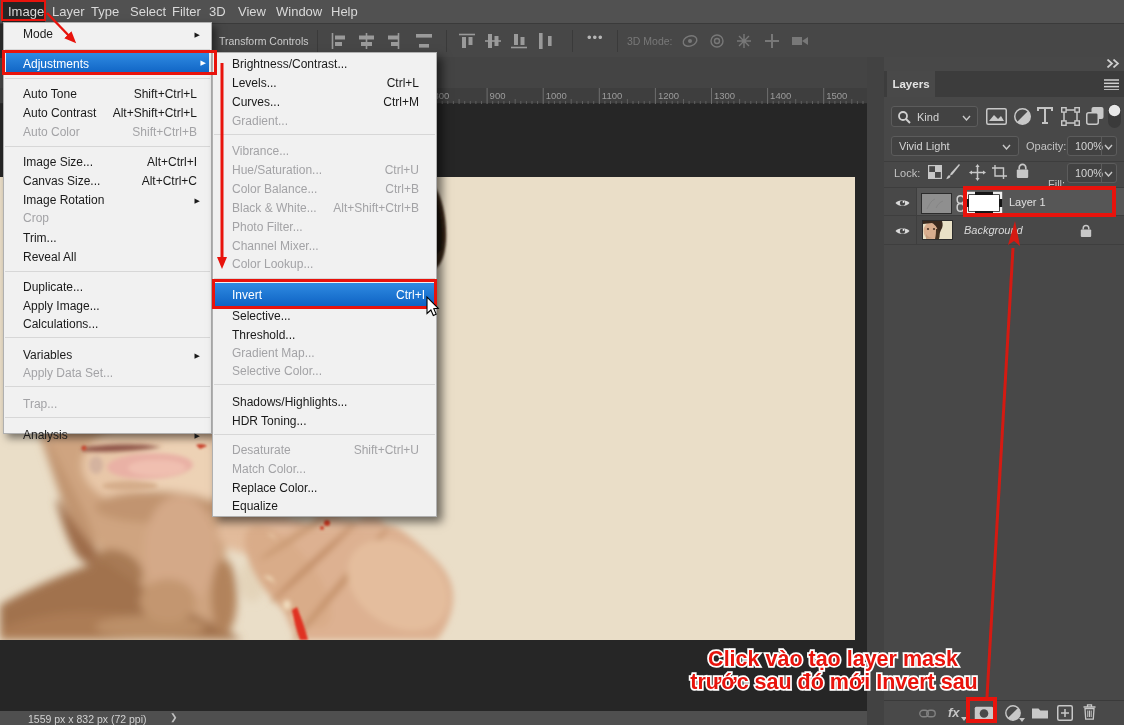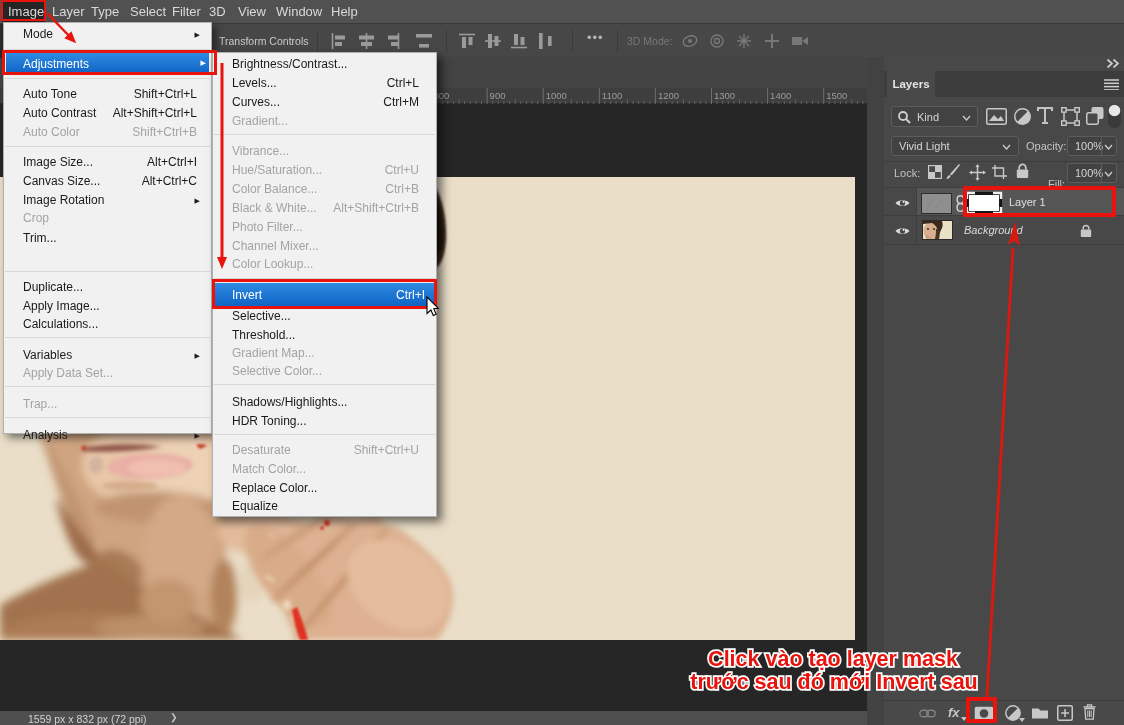--- a/index.html
+++ b/index.html
@@ -515,20 +515,21 @@
 <div class="msep" style="top:55px"></div>
 <div class="mi" style="top:62px;color:#1a1a1a">Auto Tone<span class="msh" style="color:#1a1a1a">Shift+Ctrl+L</span></div>
 <div class="mi" style="top:81px;color:#1a1a1a">Auto Contrast<span class="msh" style="color:#1a1a1a">Alt+Shift+Ctrl+L</span></div>
 <div class="mi" style="top:100px;color:#a3a3a6">Auto Color<span class="msh" style="color:#a3a3a6">Shift+Ctrl+B</span></div>
 <div class="msep" style="top:123px"></div>
 <div class="mi" style="top:130px;color:#1a1a1a">Image Size...<span class="msh" style="color:#1a1a1a">Alt+Ctrl+I</span></div>
 <div class="mi" style="top:149px;color:#1a1a1a">Canvas Size...<span class="msh" style="color:#1a1a1a">Alt+Ctrl+C</span></div>
 <div class="mi" style="top:168px;color:#1a1a1a">Image Rotation<span class="marr" style="color:#1a1a1a">▶</span></div>
 <div class="mi" style="top:186px;color:#a3a3a6">Crop</div>
 <div class="mi" style="top:206px;color:#1a1a1a">Trim...</div>
+<div class="mi" style="top:225px;color:#1a1a1a">Reveal All</div>
 <div class="msep" style="top:248px"></div>
 <div class="mi" style="top:255px;color:#1a1a1a">Duplicate...</div>
 <div class="mi" style="top:274px;color:#1a1a1a">Apply Image...</div>
 <div class="mi" style="top:292px;color:#1a1a1a">Calculations...</div>
 <div class="msep" style="top:314px"></div>
 <div class="mi" style="top:323px;color:#1a1a1a">Variables<span class="marr" style="color:#1a1a1a">▶</span></div>
 <div class="mi" style="top:341px;color:#a3a3a6">Apply Data Set...</div>
 <div class="msep" style="top:363px"></div>
 <div class="mi" style="top:372px;color:#a3a3a6">Trap...</div>
 <div class="msep" style="top:394px"></div>

